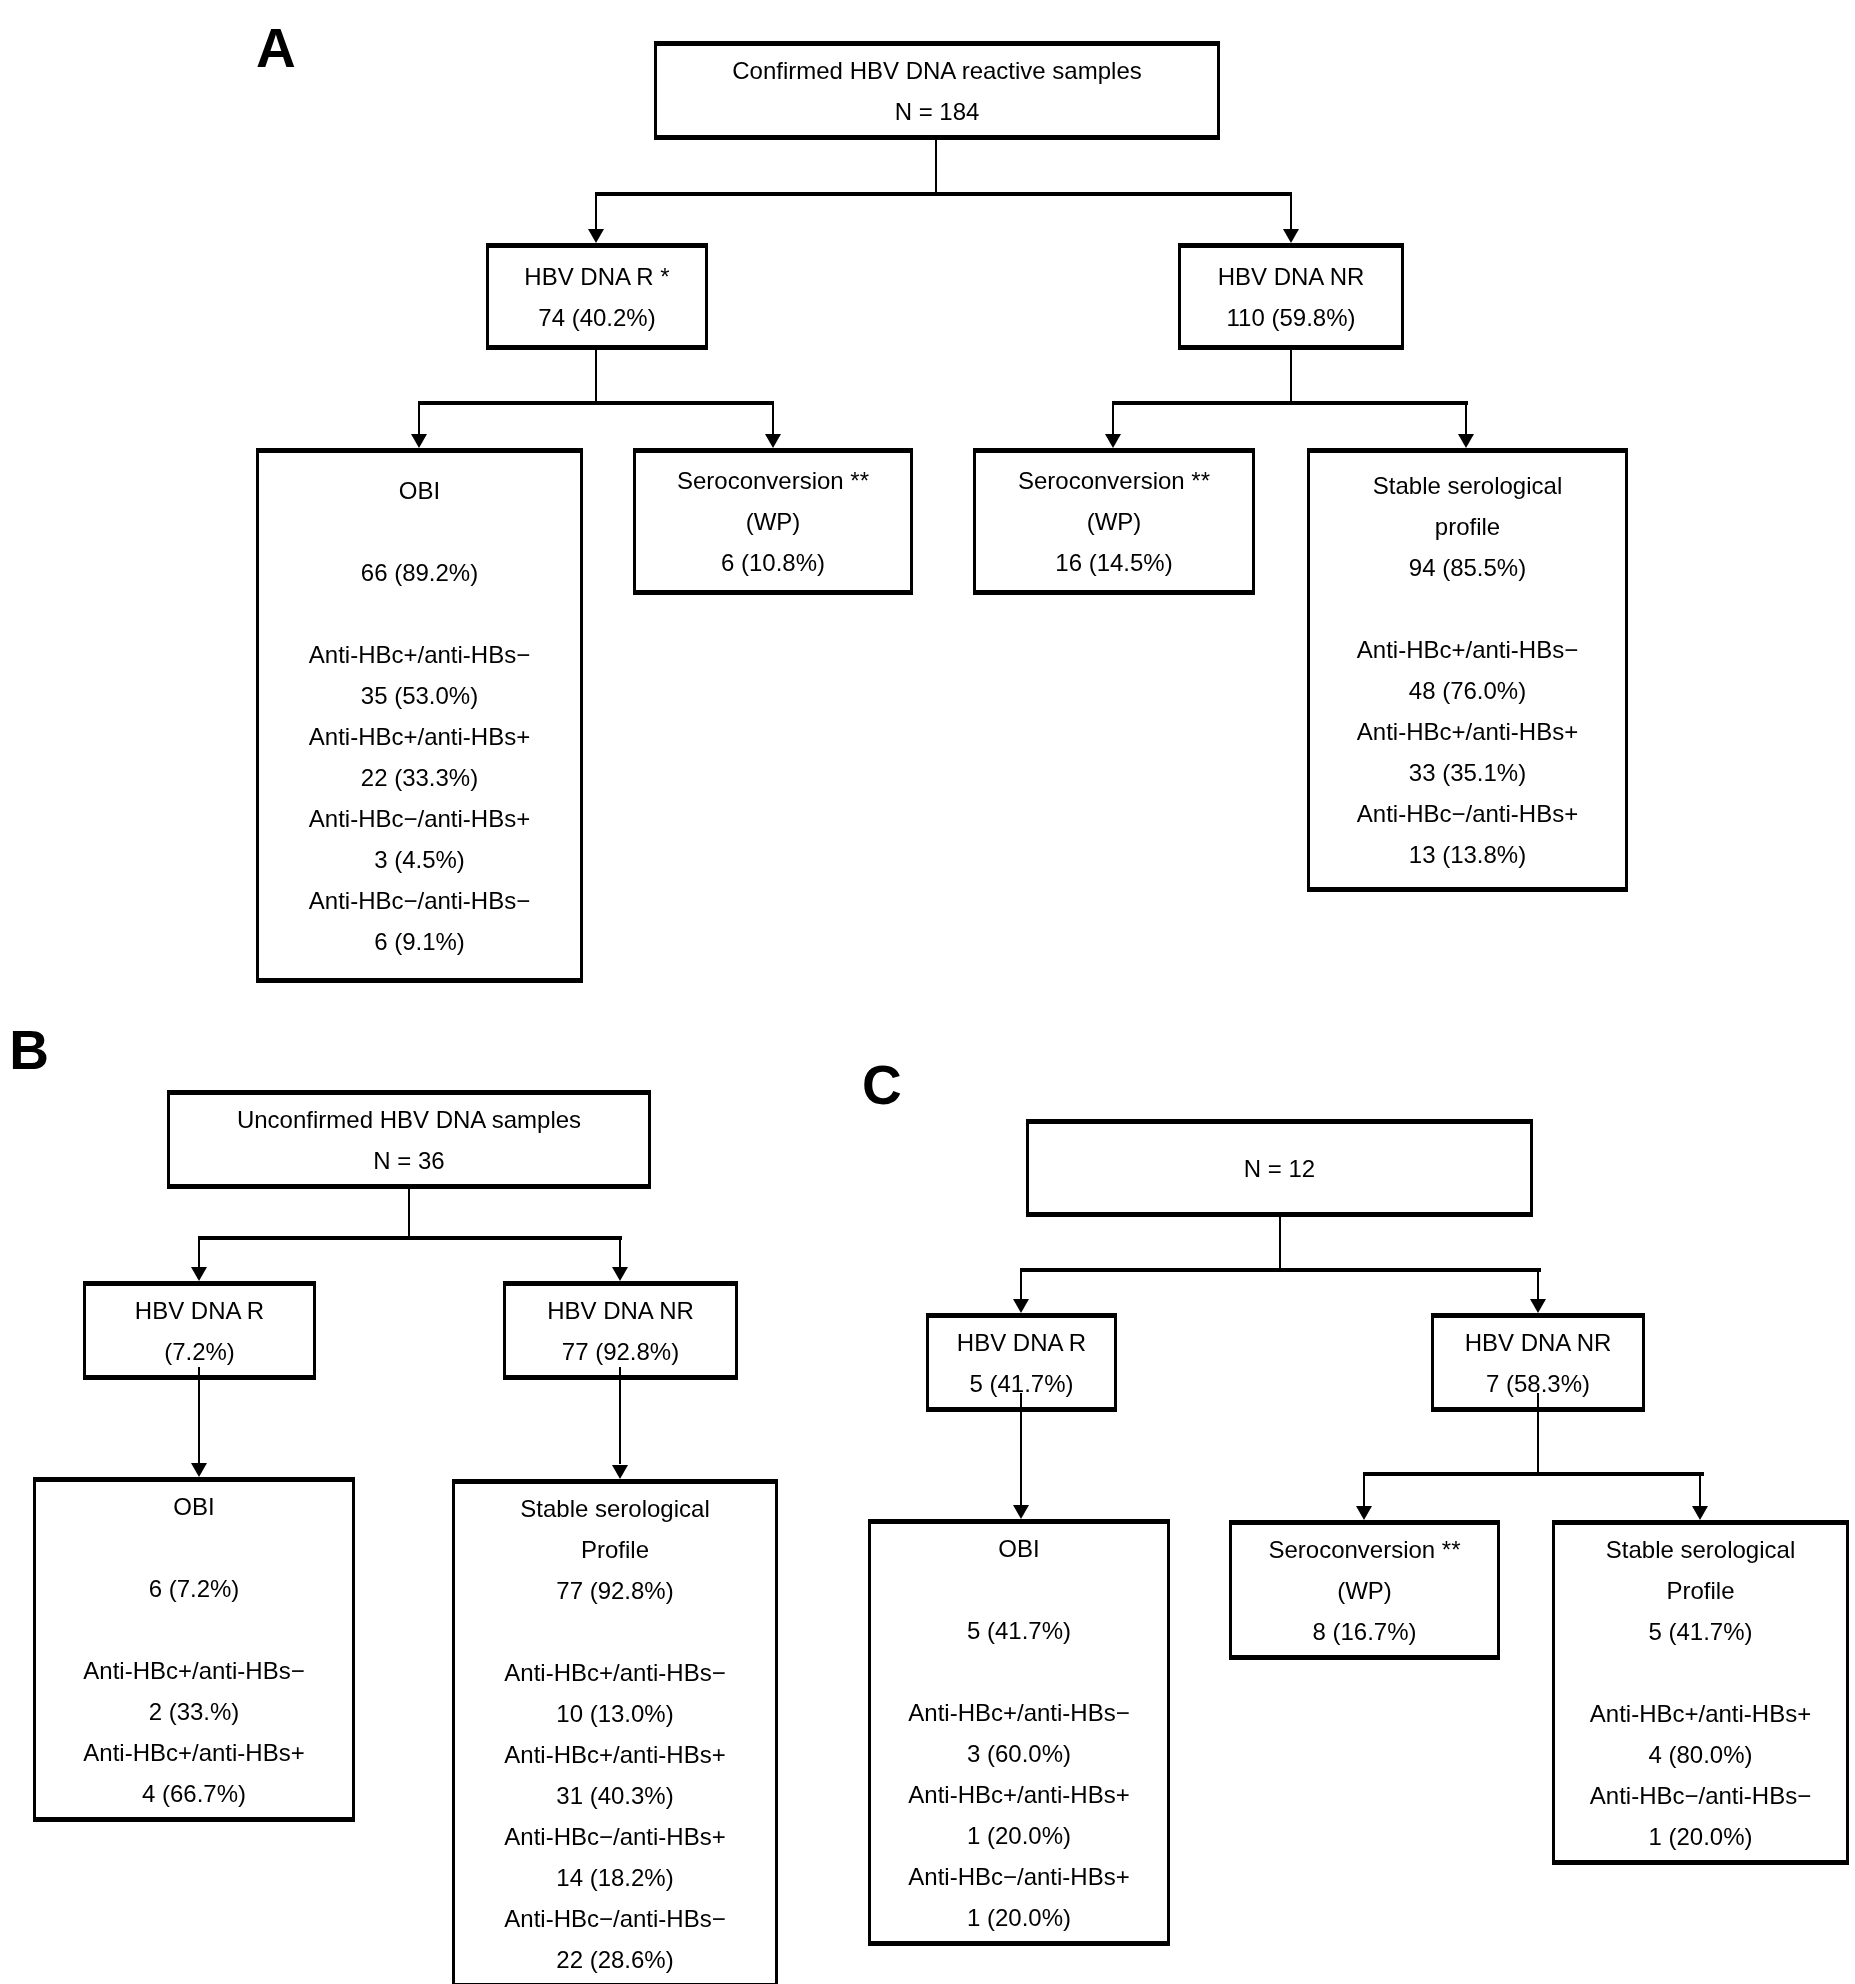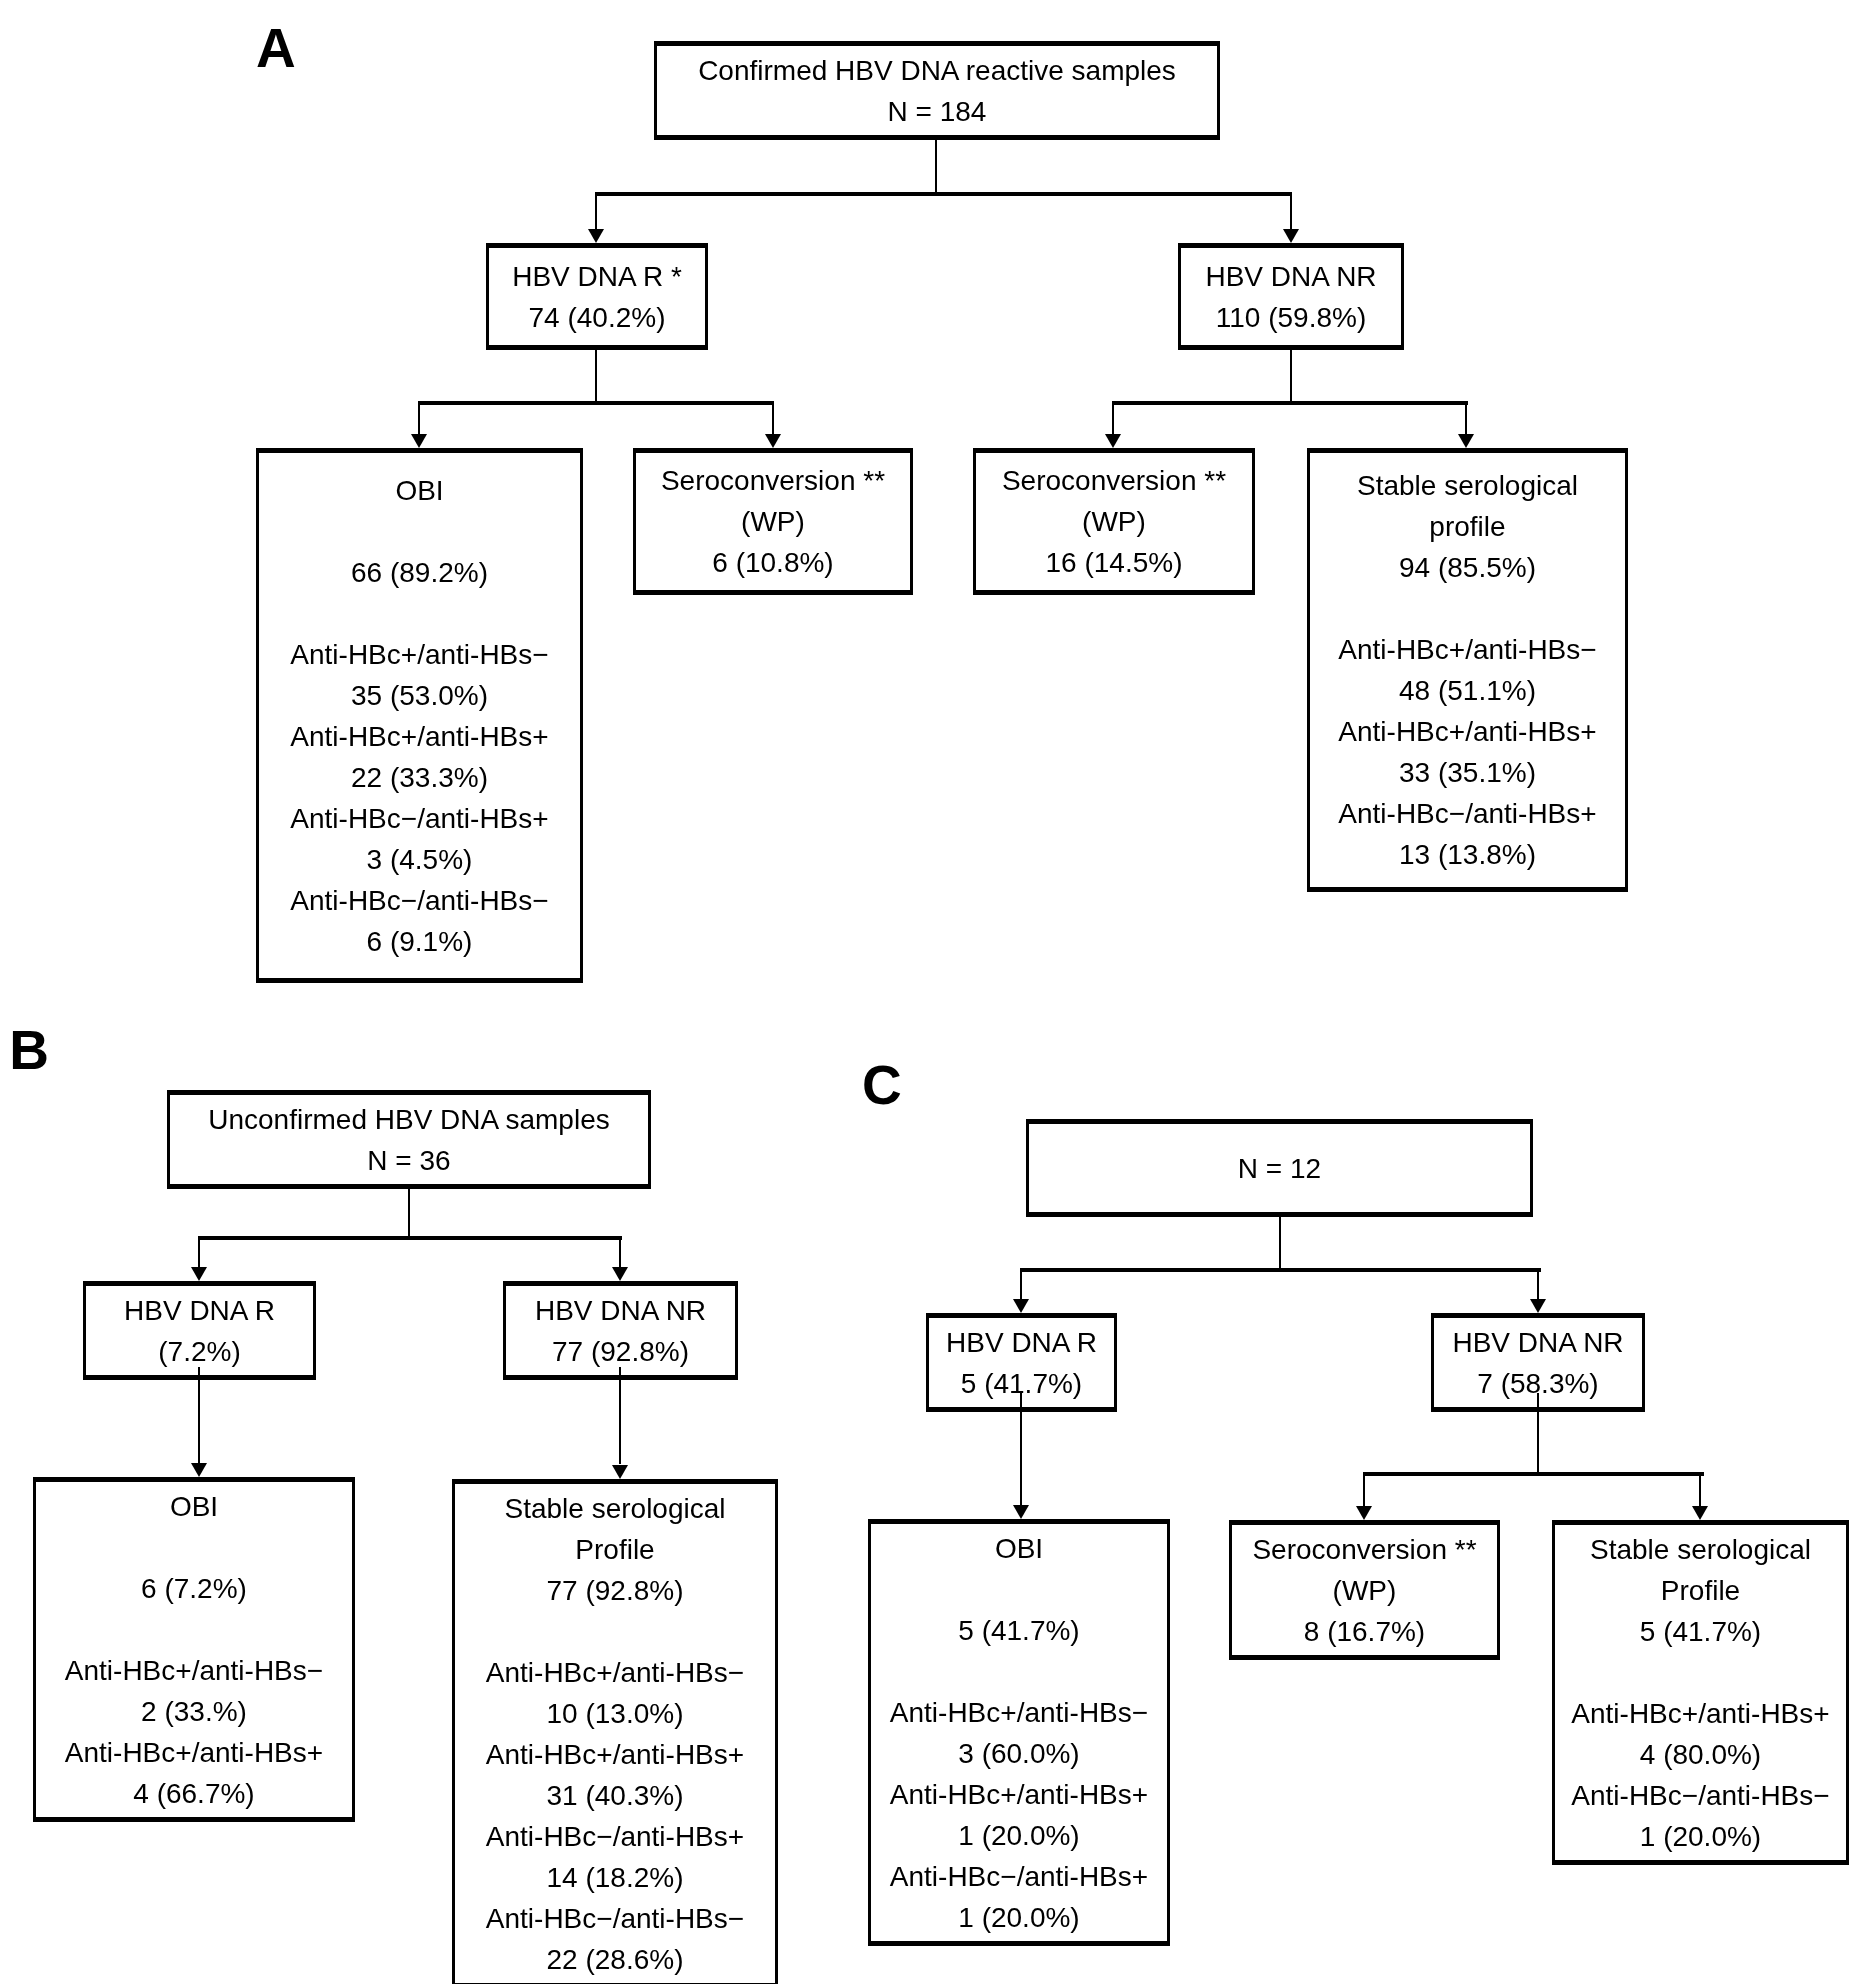--- a/index.html
+++ b/index.html
@@ -27,21 +27,21 @@
     box-sizing: border-box;
     border: 3.3px solid #000000;
     border-top-width: 5.6px;
     border-bottom-width: 5.6px;
     background: #ffffff;
     display: flex;
     flex-direction: column;
     justify-content: center;
     align-items: center;
     text-align: center;
-    font-size: 28px;
+    font-size: 24px;
     line-height: 41px;
     padding: 3.7px 1.9px;
   }
   .node .line {
     width: 100%;
     white-space: nowrap;
   }
   .vline {
     position: absolute;
     width: 2.3px;
@@ -130,21 +130,21 @@
       <div class="line">(WP)</div>
       <div class="line">16 (14.5%)</div>
     </div>
 
   <div class="node" style="left:1307px; top:448px; width:321px; min-height:444px;">
       <div class="line">Stable serological</div>
       <div class="line">profile</div>
       <div class="line">94 (85.5%)</div>
       <div class="line">&nbsp;</div>
       <div class="line">Anti-HBc+/anti-HBs−</div>
-      <div class="line">48 (51.1%)</div>
+      <div class="line">48 (76.0%)</div>
       <div class="line">Anti-HBc+/anti-HBs+</div>
       <div class="line">33 (35.1%)</div>
       <div class="line">Anti-HBc−/anti-HBs+</div>
       <div class="line">13 (13.8%)</div>
     </div>
 
   <div class="panel-label" style="left:9.3px; top:1023px;">B</div>
 
   <div class="node" style="left:167px; top:1090px; width:484px; min-height:95px;">
       <div class="line">Unconfirmed HBV DNA samples</div>

